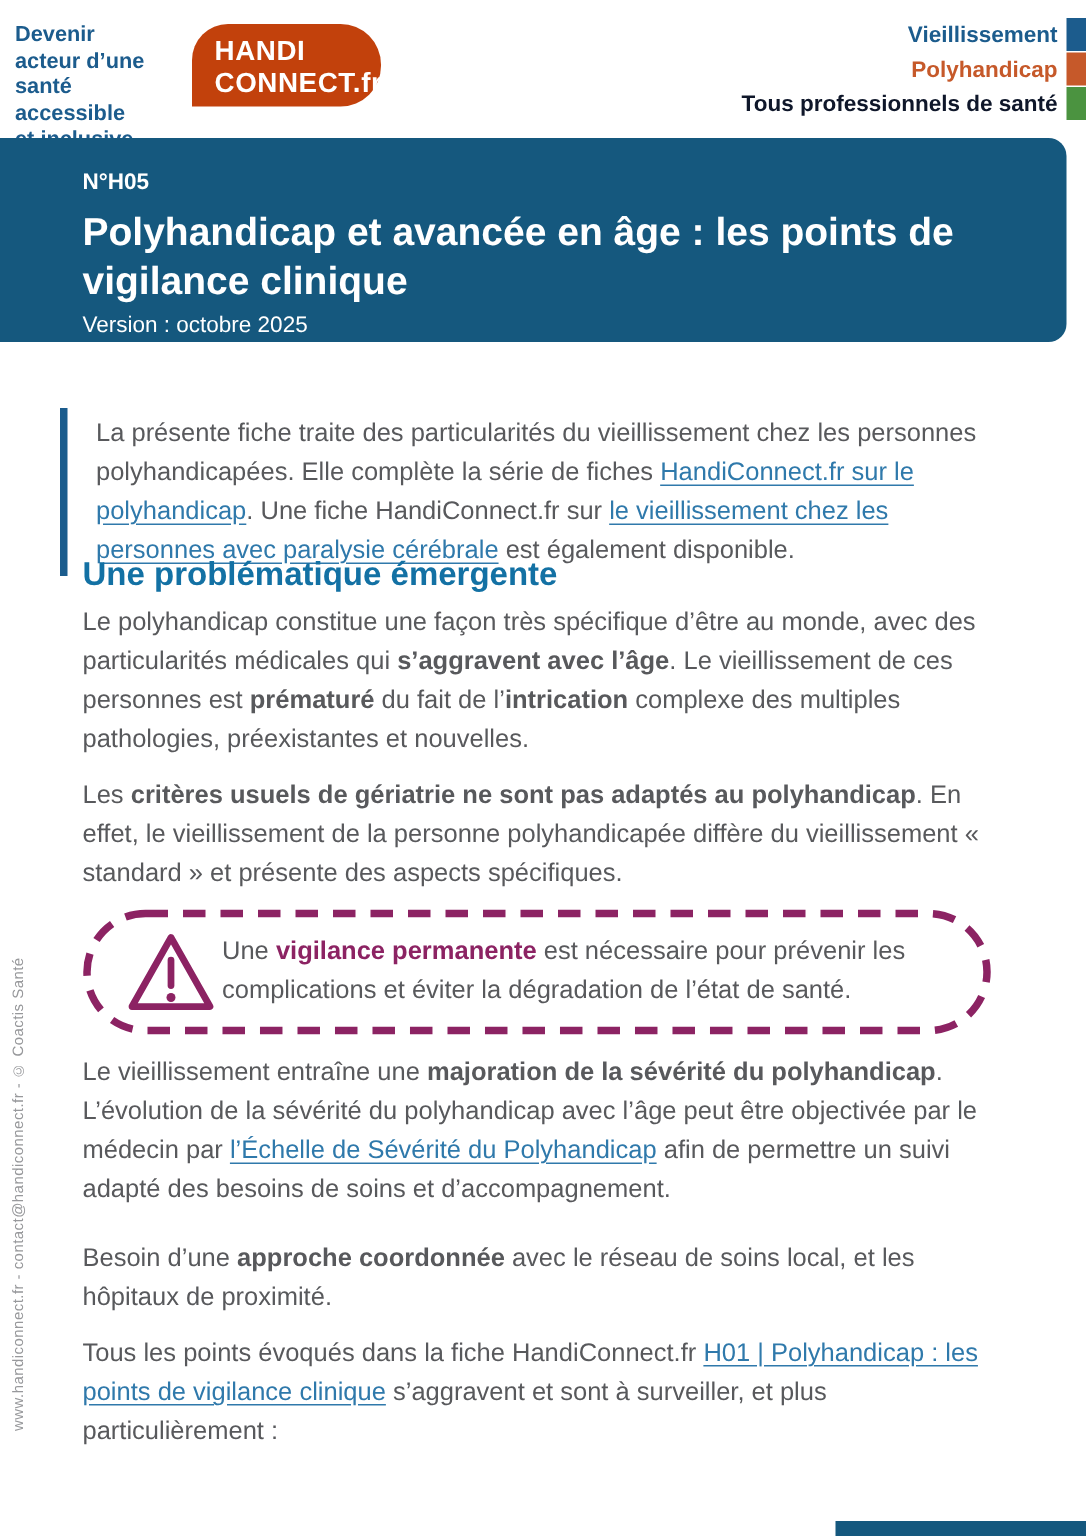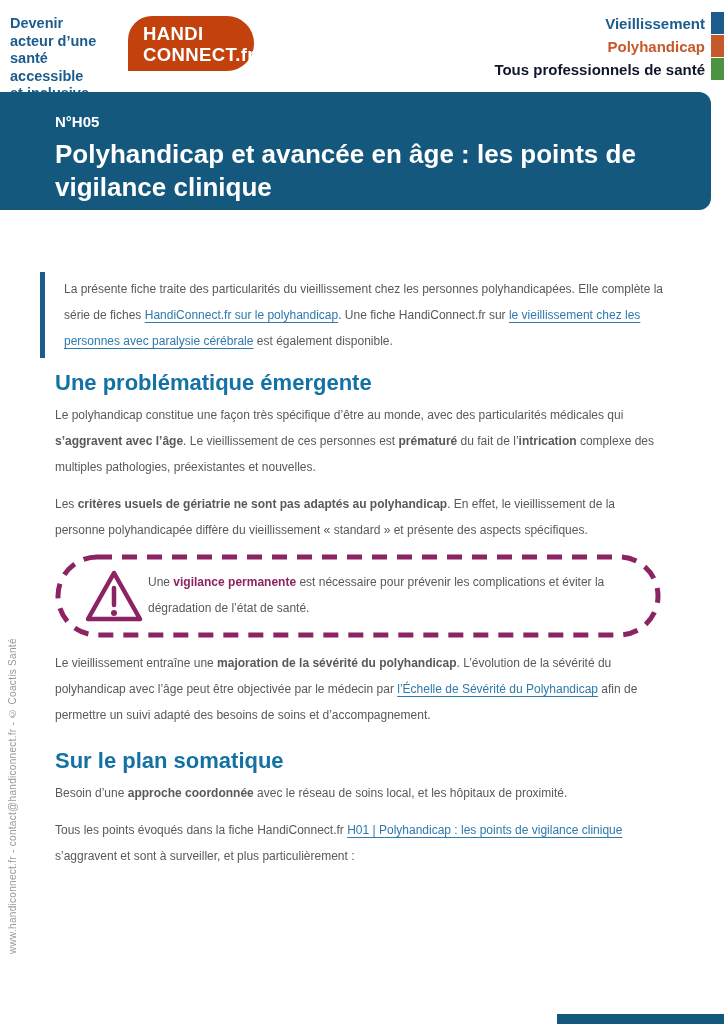--- a/index.html
+++ b/index.html
@@ -17,32 +17,32 @@
     background:#c2410c;border-radius:24px 27px 27px 0;color:#ffffff;
     font-weight:bold;font-size:18.5px;line-height:21px;letter-spacing:.4px;
     display:flex;flex-direction:column;justify-content:center;padding-left:15px;box-sizing:border-box;
   }
   .tags{position:absolute;right:0;top:12px;}
   .tag-row{display:flex;justify-content:flex-end;align-items:center;height:22px;margin-bottom:1px;}
   .tag-label{font-size:15px;font-weight:bold;margin-right:6px;white-space:nowrap;}
   .tag-square{width:13px;height:22px;display:inline-block;}
   
   .banner{
-    position:absolute;left:0;top:92px;width:711px;height:118px;background:#15587e;
+    position:absolute;left:0;top:92px;width:711px;height:136px;background:#15587e;
     border-radius:0 12px 12px 0;color:#ffffff;box-sizing:border-box;padding:21px 40px 0 55px;
   }
   .fiche-number{font-size:15px;font-weight:bold;margin-bottom:8px;}
   .doc-title{margin:0;font-size:26px;line-height:33px;font-weight:bold;max-width:610px;}
   .version{font-size:15px;margin-top:4px;font-weight:normal;}
   
   .intro{
     position:absolute;left:40px;top:272px;width:624px;
     border-left:5px solid #1b5c8d;padding:4px 0 4px 19px;box-sizing:border-box;
   }
-  p{margin:0;font-size:12px;line-height:26px;color:#58595c;}
+  p{margin:0;font-size:17px;line-height:26px;color:#58595c;}
   .b{font-weight:bold;}
   .purple{color:#8c2363;}
   a.link{color:#2f79ab;text-decoration:underline;text-underline-offset:3px;cursor:pointer;}
   
   .main{position:absolute;left:55px;top:370px;width:613px;}
   h2{margin:0 0 6px 0;font-size:22px;line-height:26px;color:#1371a4;font-weight:bold;}
   .main p{margin-bottom:11px;}
   
   .warning{position:relative;width:606px;height:84px;margin:6px 0 12px 0;}
   .warning-border{position:absolute;left:0;top:0;}
@@ -114,21 +114,20 @@
       <svg class="warning-icon" width="58" height="54" viewBox="0 0 58 54">
         <path d="M29 4 L55 50 L3 50 Z" fill="none" stroke="#8c2363" stroke-width="4.5" stroke-linejoin="round"></path>
         <line x1="29" y1="19" x2="29" y2="36" stroke="#8c2363" stroke-width="4.5" stroke-linecap="round"></line>
         <circle cx="29" cy="44" r="3" fill="#8c2363"></circle>
       </svg>
       <p class="warning-text"><span>Une </span><span class="b purple">vigilance permanente</span><span> est nécessaire pour prévenir les complications et éviter la dégradation de l’état de santé.</span></p>
     </div>
 
     <p style="margin-bottom:20px;"><span>Le vieillissement entraîne une </span><span class="b">majoration de la sévérité du polyhandicap</span><span>. L’évolution de la sévérité du polyhandicap avec l’âge peut être objectivée par le médecin par </span><a class="link">l’Échelle de Sévérité du Polyhandicap</a><span> afin de permettre un suivi adapté des besoins de soins et d’accompagnement.</span></p>
 
-    <h2>Sur le plan somatique</h2>
     <p><span>Besoin d’une </span><span class="b">approche coordonnée</span><span> avec le réseau de soins local, et les hôpitaux de proximité.</span></p>
     <p><span>Tous les points évoqués dans la fiche HandiConnect.fr </span><a class="link">H01 | Polyhandicap : les points de vigilance clinique</a><span> s’aggravent et sont à surveiller, et plus particulièrement :</span></p>
   </main>
 
   <div class="side-credit">www.handiconnect.fr - contact@handiconnect.fr - © Coactis Santé</div>
 
 
   <div class="bottom-bar"></div>
 </div>
 

